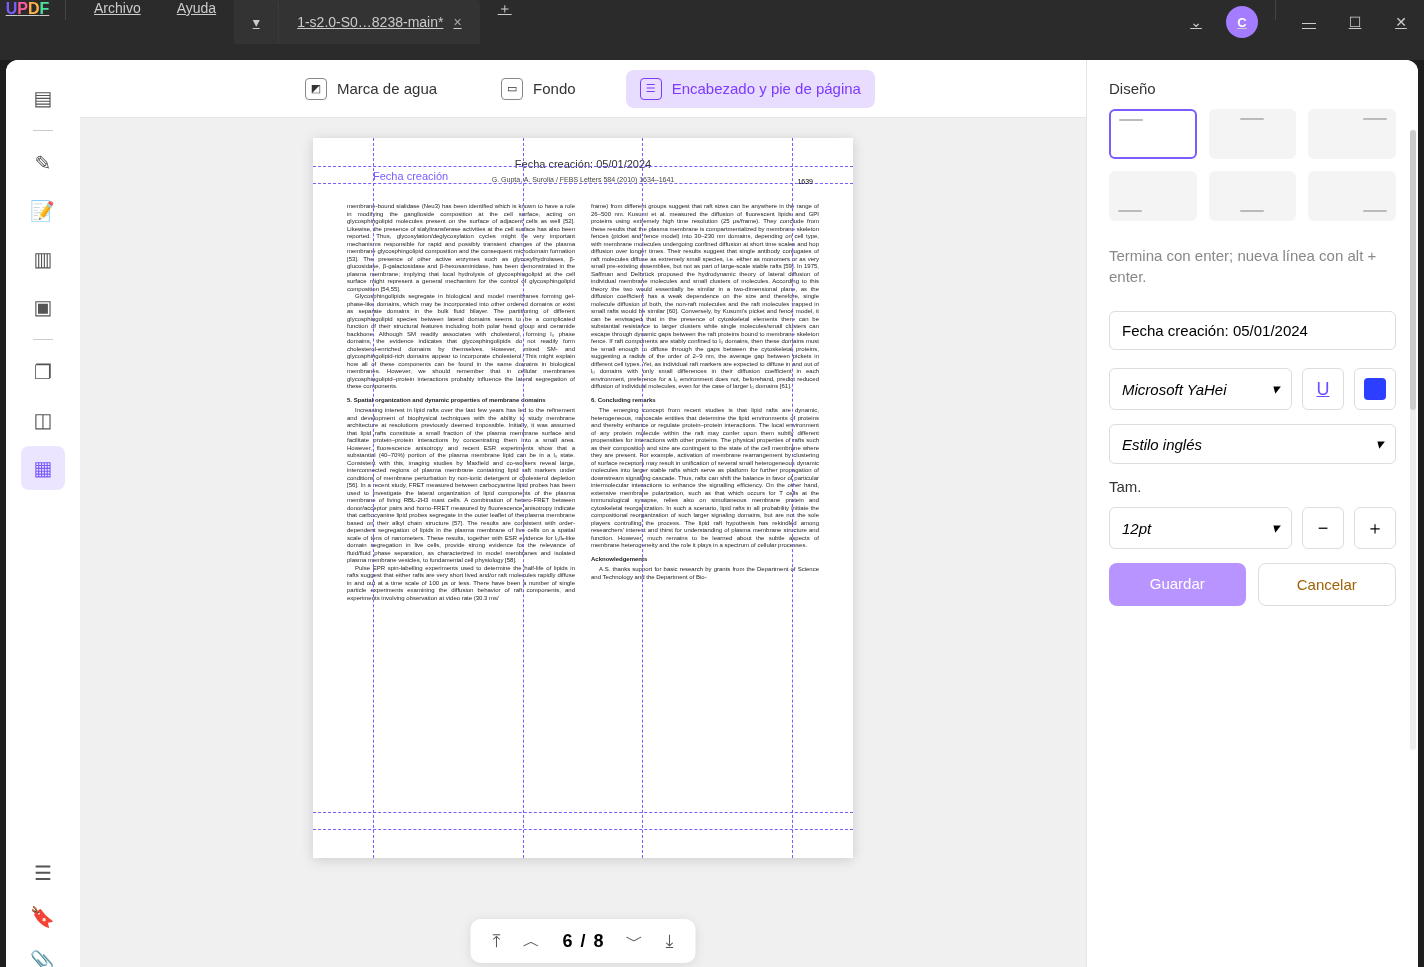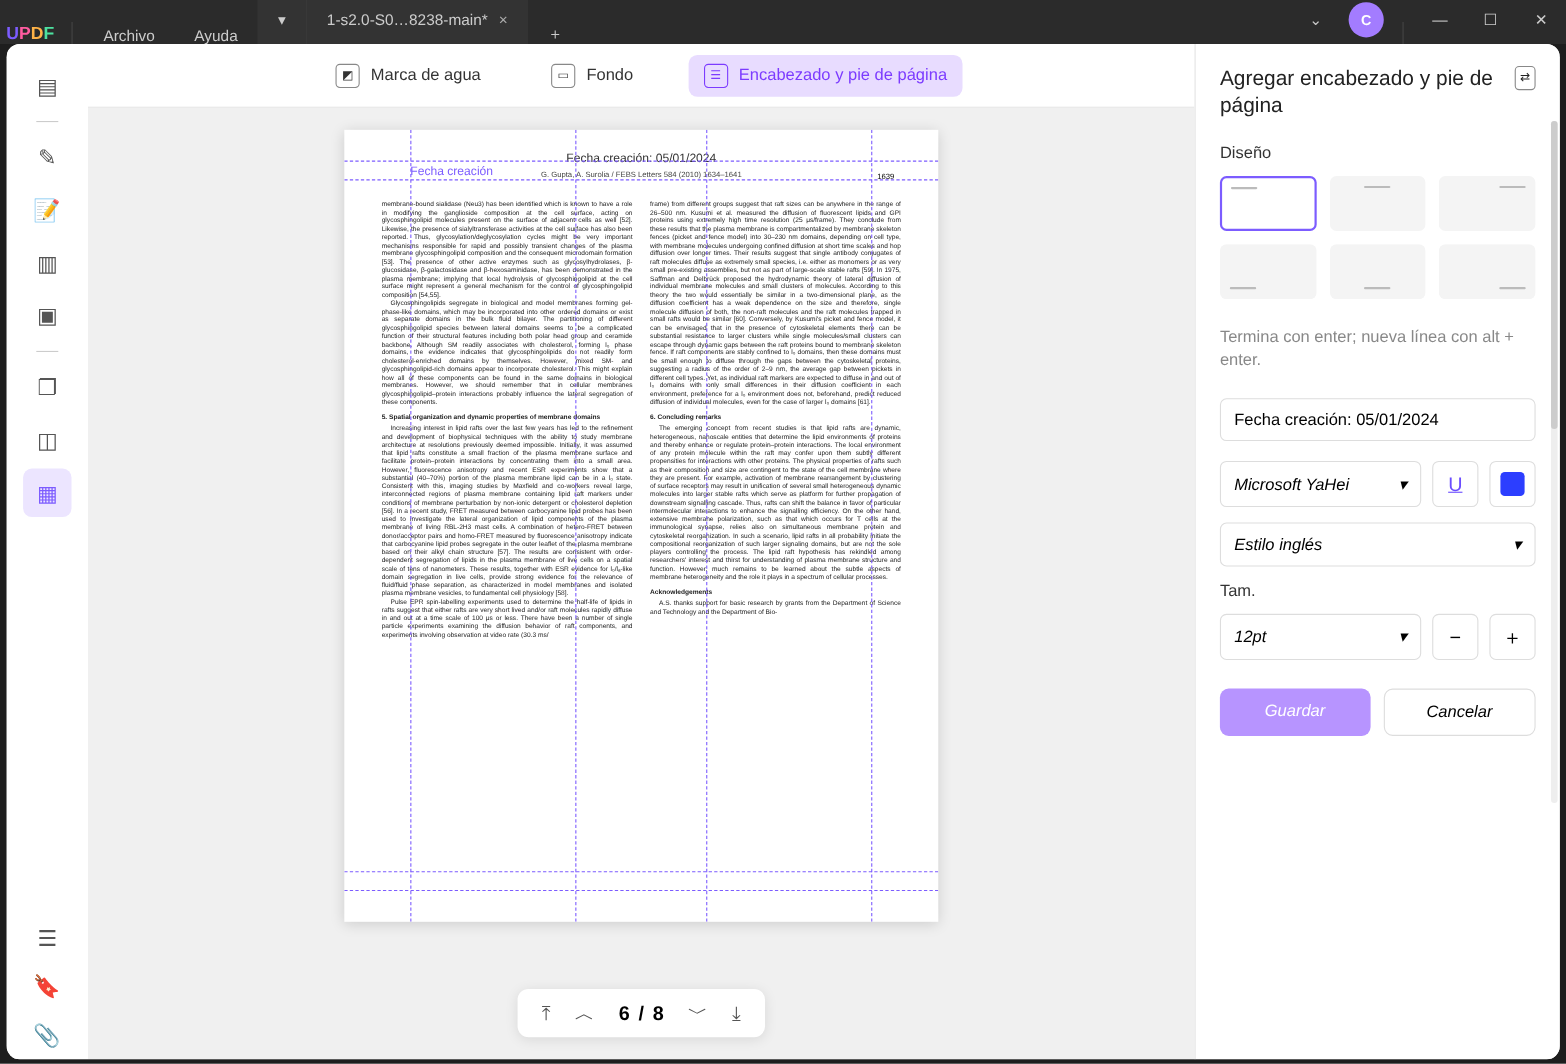--- a/index.html
+++ b/index.html
@@ -1,19 +1,19 @@
 <!DOCTYPE html>
 <html><head>
 <meta charset="utf-8">
 <style>
 * { box-sizing: border-box; margin: 0; padding: 0; font-family: "Segoe UI", Arial, sans-serif; }
 body { background: #1e1e1e; width: 1424px; height: 967px; overflow: hidden; }
 
 
-.titlebar { height: 40px; background: #2b2b2b; display: flex; align-items: flex-end; color: #ccc; font-size: 14px; }
+.titlebar { height: 60px; background: #2b2b2b; display: flex; align-items: flex-start; color: #ccc; font-size: 14px; text-decoration: underline; }
 .logo { width: 55px; text-align:center; font-weight:700; font-size:16px; }
 .logo span:nth-child(1){color:#7c5cff;} .logo span:nth-child(2){color:#ff5ca0;} .logo span:nth-child(3){color:#ffb347;} .logo span:nth-child(4){color:#4de1a0;}
 .vsep { width:1px; height:20px; background:#444; margin:0 10px; }
 .menu-item { padding: 0 18px; cursor:pointer; }
 .tab { height:44px; display:flex; align-items:center; padding:0 12px; gap:10px; }
 .tab.empty { width:45px; justify-content:center; border-right:1px solid #3a3a3a; background:#333; }
 .tab.active { background:#333; border-radius:4px 4px 0 0; padding:0 18px; }
 .tab-close { color:#aaa; }
 .plus { padding:0 18px; }
 .spacer { flex:1; }
@@ -65,24 +65,24 @@
 .layout-opt.sel { border:2px solid #7c5cff; background:#fff; }
 .lo-line { position:absolute; height:2px; background:#bbb; border-radius:1px; }
 .content-head { display:flex; align-items:center; justify-content:space-between; margin-bottom:10px; }
 .content-head .icons { display:flex; gap:10px; color:#666; font-size:18px; }
 .hint { font-size:15px; color:#888; margin-bottom:24px; line-height:1.4; }
 .text-input { width:100%; border:1px solid #ddd; border-radius:6px; padding:10px 12px; font-size:15px; margin-bottom:18px; }
 .row { display:flex; gap:10px; margin-bottom:14px; }
 .select { flex:1; border:1px solid #ddd; border-radius:6px; padding:10px 12px; font-size:15px; display:flex; align-items:center; justify-content:space-between; background:#fff;font-style:italic; }
 .sqbtn { width:42px; height:42px; border:1px solid #ddd; border-radius:6px; display:flex; align-items:center; justify-content:center; font-size:18px; }
 .colorbox { width:22px; height:22px; background:#2c3eff; border-radius:4px; }
-.btnrow { display:flex; gap:12px; margin-top:12px;font-style:italic; }
+.btnrow { display:flex; gap:12px; margin-top:0; }
 .btn { flex:1; padding:12px; border-radius:8px; text-align:center; font-size:15px; }
 .btn.primary { background:#b794ff; color:#fff; }
-.btn.secondary { background:#fff; border:1px solid #ddd; color:#000000; }
+.btn.secondary { background:#fff; border:1px solid #ddd; color:#a16207; }
 .scrollbar-fake { position:absolute; right:2px; top:70px; width:6px; height:620px; background:#eee; border-radius:3px; }
 .scrollbar-fake::after { content:''; position:absolute; top:0; left:0; right:0; height:280px; background:#ccc; border-radius:3px; }
 </style>
 </head>
 <body>
 
 <div class="titlebar">
   <div class="logo"><span>U</span><span>P</span><span>D</span><span>F</span></div>
   <div class="vsep"></div>
   <div class="menu-item">Archivo</div>
@@ -181,24 +181,20 @@
         <span>6</span>
         <span>/</span>
         <span>8</span>
       </span>
       <span class="pbtn">﹀</span>
       <span class="pbtn">⤓</span>
     </div>
   </div>
 
   <div class="right" style="position:relative;">
-    <div class="right-title">
-      <span>Agregar encabezado y pie de página</span>
-      <span class="apply-icon">⇄</span>
-    </div>
 
     <div class="section-label">Diseño</div>
     <div class="layout-grid">
       <div class="layout-opt sel">
           <div class="lo-line" style="top:8px;left:8px;width:24px;"></div>
         </div>
       <div class="layout-opt">
           <div class="lo-line" style="top:8px;left:50%;transform:translateX(-50%);width:24px;"></div>
         </div>
       <div class="layout-opt">

